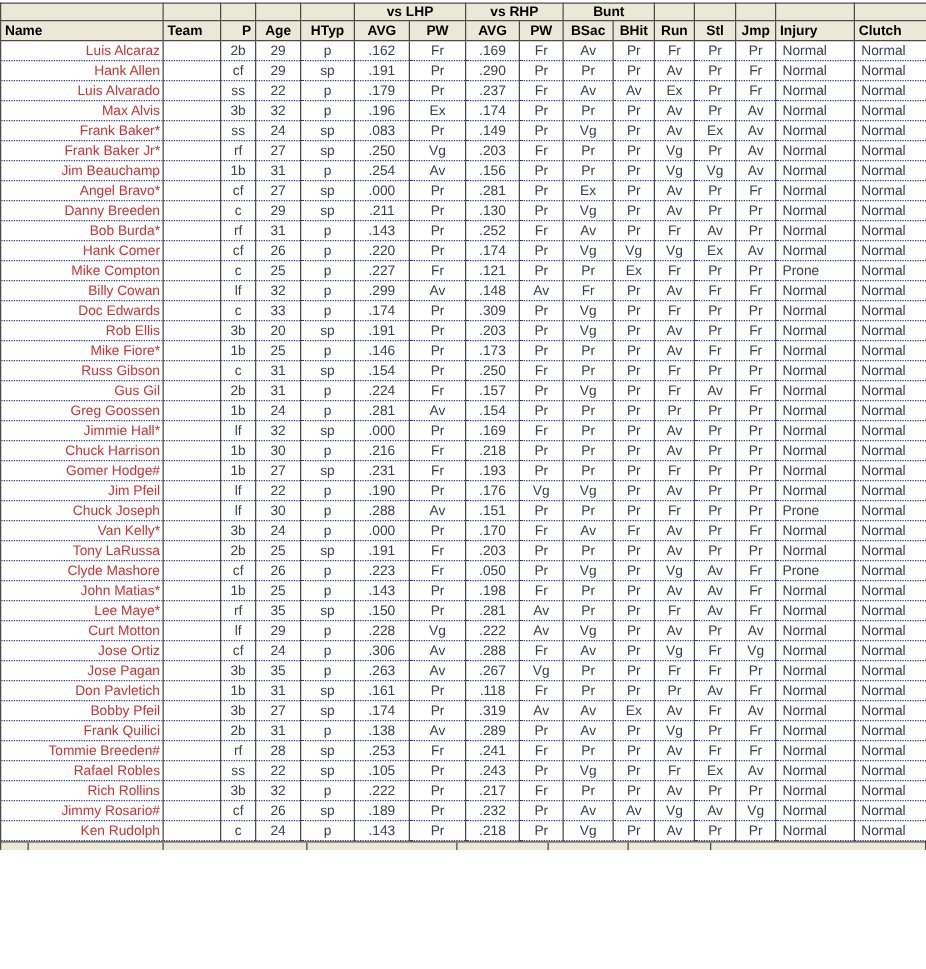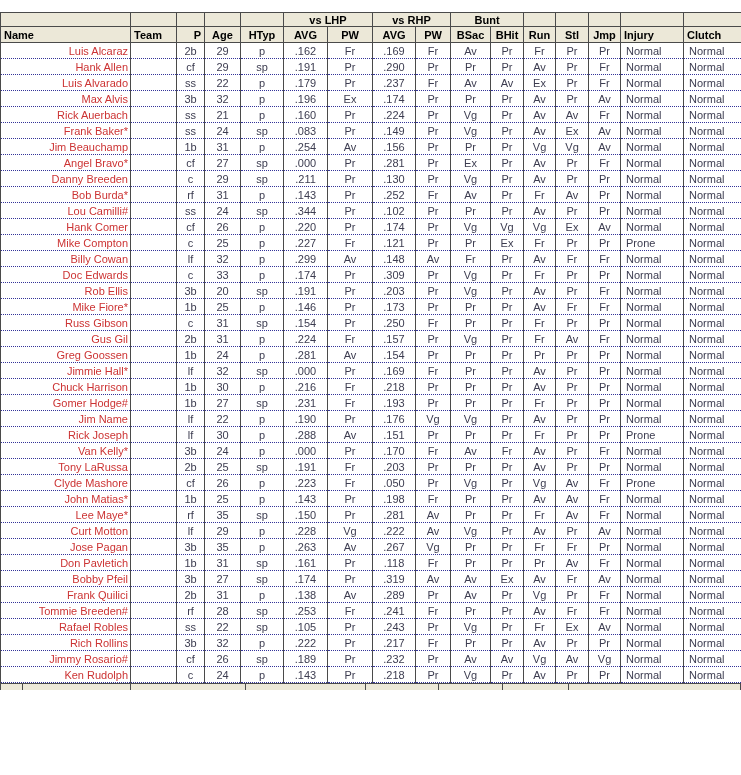--- a/index.html
+++ b/index.html
@@ -11,21 +11,21 @@
     --header-text:#000000;
     --page-bg:#ffffff;
   }
   html,body{margin:0;padding:0;background:var(--page-bg);}
   body{
     width:741px;
     font-family:"Liberation Sans",sans-serif;
     font-size:11px;
     color:var(--data-text);
   }
-  .report{width:741px;padding-top:12px;box-sizing:border-box;}
+  .report{width:741px;padding-top:2px;box-sizing:border-box;}
   table{
     border-collapse:collapse;
     table-layout:fixed;
     width:741px;
   }
   
   col.c-name{width:130px}col.c-team{width:46px}col.c-pos{width:28px}
   col.c-age{width:36px}col.c-htyp{width:43px}
   col.c-lavg{width:44px}col.c-lpw{width:45px}
   col.c-ravg{width:43px}col.c-rpw{width:35px}
@@ -211,51 +211,51 @@
           <td class="col-8">Pr</td>
           <td class="col-9">Pr</td>
           <td class="col-10">Pr</td>
           <td class="col-11">Av</td>
           <td class="col-12">Pr</td>
           <td class="col-13">Av</td>
           <td class="col-14">Normal</td>
           <td class="col-15">Normal</td>
         </tr>
         <tr>
-          <td class="col-0">Rick Auerbach</td>
-          <td class="col-1"></td>
-          <td class="col-2">ss</td>
-          <td class="col-3">21</td>
-          <td class="col-4">p</td>
-          <td class="col-5">.160</td>
-          <td class="col-6">Pr</td>
-          <td class="col-7">.224</td>
-          <td class="col-8">Pr</td>
-          <td class="col-9">Vg</td>
-          <td class="col-10">Pr</td>
-          <td class="col-11">Av</td>
-          <td class="col-12">Av</td>
-          <td class="col-13">Fr</td>
-          <td class="col-14">Normal</td>
-          <td class="col-15">Normal</td>
-        </tr>
-        <tr>
           <td class="col-0">Frank Baker*</td>
           <td class="col-1"></td>
           <td class="col-2">ss</td>
           <td class="col-3">24</td>
           <td class="col-4">sp</td>
           <td class="col-5">.083</td>
           <td class="col-6">Pr</td>
           <td class="col-7">.149</td>
           <td class="col-8">Pr</td>
           <td class="col-9">Vg</td>
           <td class="col-10">Pr</td>
           <td class="col-11">Av</td>
           <td class="col-12">Ex</td>
+          <td class="col-13">Av</td>
+          <td class="col-14">Normal</td>
+          <td class="col-15">Normal</td>
+        </tr>
+        <tr>
+          <td class="col-0">Frank Baker Jr*</td>
+          <td class="col-1"></td>
+          <td class="col-2">rf</td>
+          <td class="col-3">27</td>
+          <td class="col-4">sp</td>
+          <td class="col-5">.250</td>
+          <td class="col-6">Vg</td>
+          <td class="col-7">.203</td>
+          <td class="col-8">Fr</td>
+          <td class="col-9">Pr</td>
+          <td class="col-10">Pr</td>
+          <td class="col-11">Vg</td>
+          <td class="col-12">Pr</td>
           <td class="col-13">Av</td>
           <td class="col-14">Normal</td>
           <td class="col-15">Normal</td>
         </tr>
         <tr>
           <td class="col-0">Jim Beauchamp</td>
           <td class="col-1"></td>
           <td class="col-2">1b</td>
           <td class="col-3">31</td>
           <td class="col-4">p</td>
@@ -314,38 +314,20 @@
           <td class="col-3">31</td>
           <td class="col-4">p</td>
           <td class="col-5">.143</td>
           <td class="col-6">Pr</td>
           <td class="col-7">.252</td>
           <td class="col-8">Fr</td>
           <td class="col-9">Av</td>
           <td class="col-10">Pr</td>
           <td class="col-11">Fr</td>
           <td class="col-12">Av</td>
-          <td class="col-13">Pr</td>
-          <td class="col-14">Normal</td>
-          <td class="col-15">Normal</td>
-        </tr>
-        <tr>
-          <td class="col-0">Lou Camilli#</td>
-          <td class="col-1"></td>
-          <td class="col-2">ss</td>
-          <td class="col-3">24</td>
-          <td class="col-4">sp</td>
-          <td class="col-5">.344</td>
-          <td class="col-6">Pr</td>
-          <td class="col-7">.102</td>
-          <td class="col-8">Pr</td>
-          <td class="col-9">Pr</td>
-          <td class="col-10">Pr</td>
-          <td class="col-11">Av</td>
-          <td class="col-12">Pr</td>
           <td class="col-13">Pr</td>
           <td class="col-14">Normal</td>
           <td class="col-15">Normal</td>
         </tr>
         <tr>
           <td class="col-0">Hank Comer</td>
           <td class="col-1"></td>
           <td class="col-2">cf</td>
           <td class="col-3">26</td>
           <td class="col-4">p</td>
@@ -553,39 +535,39 @@
           <td class="col-8">Pr</td>
           <td class="col-9">Pr</td>
           <td class="col-10">Pr</td>
           <td class="col-11">Fr</td>
           <td class="col-12">Pr</td>
           <td class="col-13">Pr</td>
           <td class="col-14">Normal</td>
           <td class="col-15">Normal</td>
         </tr>
         <tr>
-          <td class="col-0">Jim Name</td>
+          <td class="col-0">Jim Pfeil</td>
           <td class="col-1"></td>
           <td class="col-2">lf</td>
           <td class="col-3">22</td>
           <td class="col-4">p</td>
           <td class="col-5">.190</td>
           <td class="col-6">Pr</td>
           <td class="col-7">.176</td>
           <td class="col-8">Vg</td>
           <td class="col-9">Vg</td>
           <td class="col-10">Pr</td>
           <td class="col-11">Av</td>
           <td class="col-12">Pr</td>
           <td class="col-13">Pr</td>
           <td class="col-14">Normal</td>
           <td class="col-15">Normal</td>
         </tr>
         <tr>
-          <td class="col-0">Rick Joseph</td>
+          <td class="col-0">Chuck Joseph</td>
           <td class="col-1"></td>
           <td class="col-2">lf</td>
           <td class="col-3">30</td>
           <td class="col-4">p</td>
           <td class="col-5">.288</td>
           <td class="col-6">Av</td>
           <td class="col-7">.151</td>
           <td class="col-8">Pr</td>
           <td class="col-9">Pr</td>
           <td class="col-10">Pr</td>
@@ -693,20 +675,38 @@
           <td class="col-4">p</td>
           <td class="col-5">.228</td>
           <td class="col-6">Vg</td>
           <td class="col-7">.222</td>
           <td class="col-8">Av</td>
           <td class="col-9">Vg</td>
           <td class="col-10">Pr</td>
           <td class="col-11">Av</td>
           <td class="col-12">Pr</td>
           <td class="col-13">Av</td>
+          <td class="col-14">Normal</td>
+          <td class="col-15">Normal</td>
+        </tr>
+        <tr>
+          <td class="col-0">Jose Ortiz</td>
+          <td class="col-1"></td>
+          <td class="col-2">cf</td>
+          <td class="col-3">24</td>
+          <td class="col-4">p</td>
+          <td class="col-5">.306</td>
+          <td class="col-6">Av</td>
+          <td class="col-7">.288</td>
+          <td class="col-8">Fr</td>
+          <td class="col-9">Av</td>
+          <td class="col-10">Pr</td>
+          <td class="col-11">Vg</td>
+          <td class="col-12">Fr</td>
+          <td class="col-13">Vg</td>
           <td class="col-14">Normal</td>
           <td class="col-15">Normal</td>
         </tr>
         <tr>
           <td class="col-0">Jose Pagan</td>
           <td class="col-1"></td>
           <td class="col-2">3b</td>
           <td class="col-3">35</td>
           <td class="col-4">p</td>
           <td class="col-5">.263</td>

